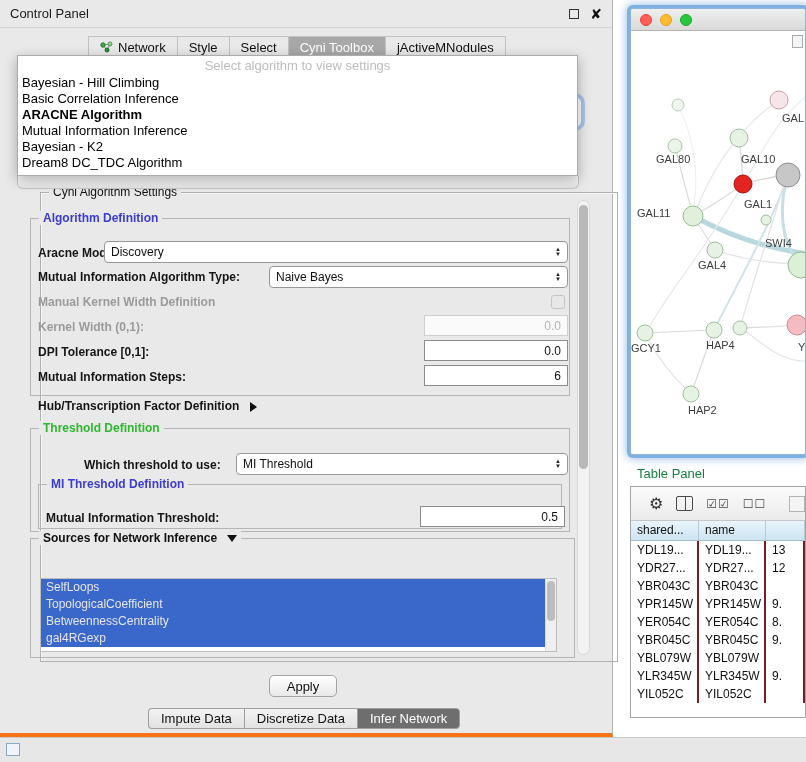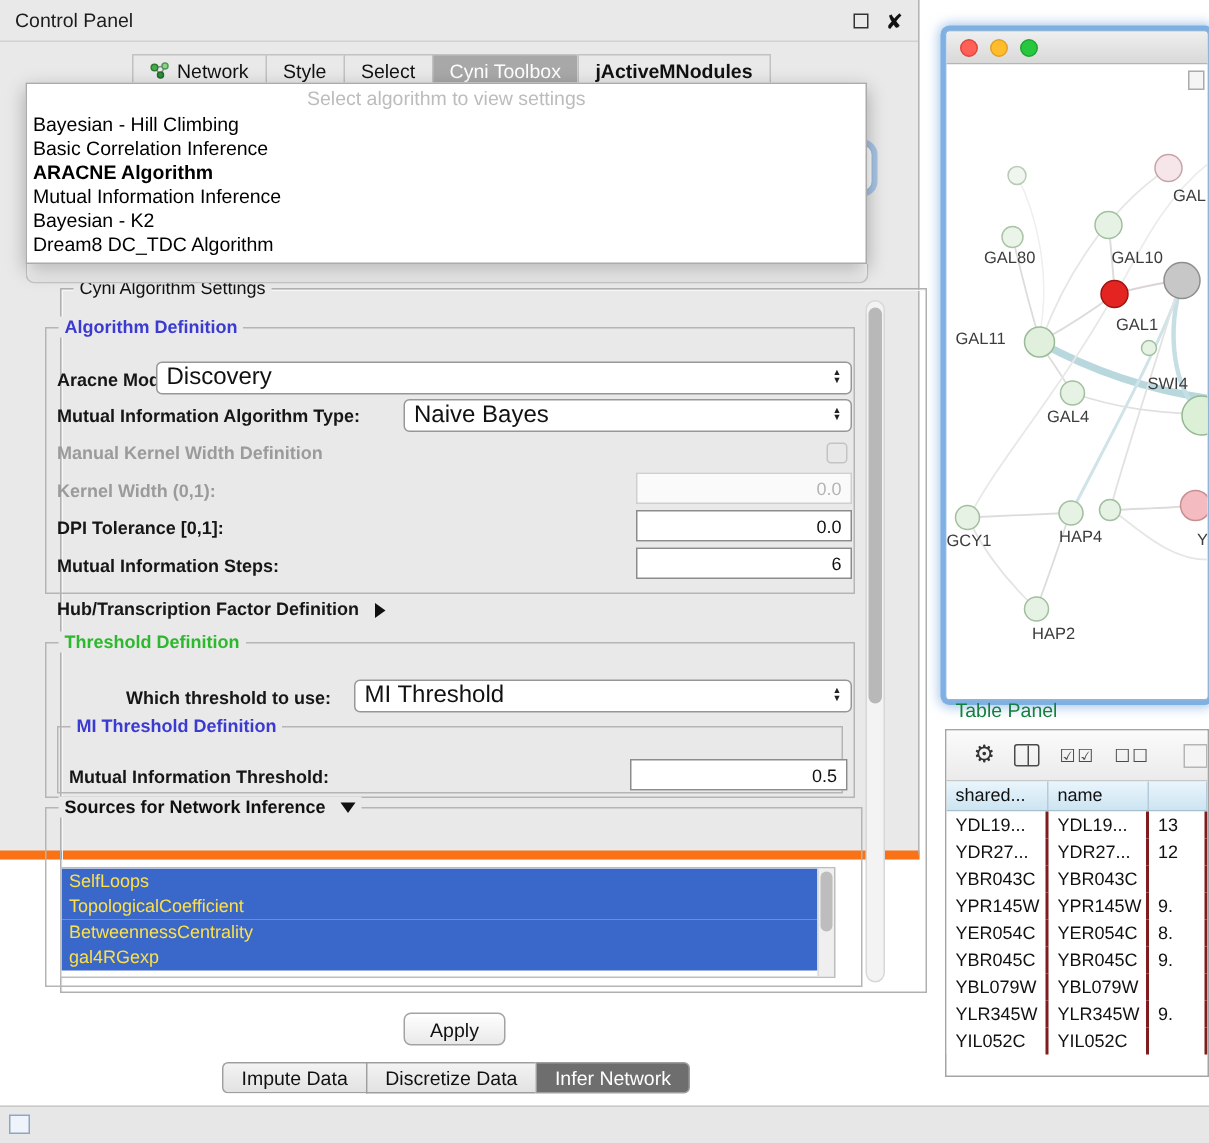--- a/index.html
+++ b/index.html
@@ -1,29 +1,29 @@
 <!DOCTYPE html>
 <html><head>
 <meta charset="utf-8">
 <style>
   html,body{margin:0;padding:0;}
   body{width:806px;height:762px;position:relative;background:#ffffff;
        font-family:"Liberation Sans","DejaVu Sans",sans-serif;font-size:13px;color:#111;overflow:hidden;}
   
-  #control-panel{position:absolute;left:0;top:0;width:613px;height:573px;background:#e9e9e9;
-    border-right:1px solid #b4b4b4;border-bottom:6px solid #f97316;box-sizing:border-box;}
+  #control-panel{position:absolute;left:0;top:0;width:613px;height:737px;background:#e9e9e9;
+    border-right:1px solid #b4b4b4;border-bottom:4px solid #f97316;box-sizing:border-box;}
   #cp-titlebar{height:27px;display:flex;align-items:center;padding:0 10px;border-bottom:1px solid #d2d2d2;}
   #cp-title{font-size:13px;color:#1c1c1c;}
   #cp-controls{margin-left:auto;display:flex;align-items:center;gap:11px;}
   .float-icon{width:8px;height:8px;border:1.5px solid #333;display:inline-block;}
   .close-icon{font-size:14px;font-weight:bold;color:#111;line-height:1;}
   #tab-bar{position:absolute;left:88px;top:36px;display:flex;height:22px;z-index:10;}
   .tab{display:flex;align-items:center;gap:5px;padding:0 11px;font-size:13px;color:#111;background:#e9e9e9;
        border:1px solid #c2c2c2;border-right:none;box-sizing:border-box;}
-  .tab:last-child{border-right:1px solid #c2c2c2;font-weight:bold;}
+  .tab:last-child{border-right:1px solid #c2c2c2;}
   .tab.active{background:#a8a8a8;color:#fff;}
   
   #algo-popup{position:absolute;left:17px;top:55px;width:561px;height:121px;background:#fff;
     border:1px solid #ababab;box-shadow:0 4px 12px rgba(0,0,0,0.3);z-index:60;box-sizing:border-box;padding-top:1px;}
   .popup-placeholder{height:18px;line-height:18px;text-align:center;color:#bcbcbc;font-size:13px;}
   .popup-item{height:16px;line-height:16px;padding:0 4px;color:#000;font-size:13px;white-space:nowrap;}
   .popup-item.selected{font-weight:bold;}
   #combo-fragment{position:absolute;left:552px;top:96px;width:30px;height:32px;background:#fff;
     border:1px solid #9fc0e0;border-radius:7px;box-shadow:0 0 0 3px rgba(115,165,225,0.55);z-index:40;box-sizing:border-box;}
   #combo-bottom-fragment{position:absolute;left:17px;top:176px;width:562px;height:13px;
@@ -31,51 +31,51 @@
     border-radius:0 0 6px 6px;z-index:5;box-sizing:border-box;}
   
   .titled-box{position:absolute;border:1px solid #b5b5b5;box-sizing:border-box;}
   .box-title{position:absolute;top:-8px;left:8px;background:#e9e9e9;padding:0 4px;font-size:12px;font-weight:bold;white-space:nowrap;}
   #main-groupbox{left:16px;top:192px;width:578px;height:470px;border:1px solid #b0b0b0;
     box-shadow:inset 1px 1px 0 #f7f7f7;margin-left:24px;}
   .fld-label{position:absolute;font-size:12px;font-weight:bold;color:#161616;white-space:nowrap;}
   .fld-label.disabled{color:#9b9b9b;}
   .combo{position:absolute;height:22px;background:#fff;border:1px solid #979797;border-radius:4px;
     display:flex;align-items:center;box-sizing:border-box;padding:0 6px;}
-  .combo-text{flex:1;font-size:16px;color:#111;}
+  .combo-text{flex:1;font-size:12px;color:#111;}
   .combo-arrows{display:flex;flex-direction:column;align-items:center;font-size:6px;line-height:5px;color:#222;}
   .tfield{position:absolute;height:21px;background:#fff;border:1px solid #8c8c8c;box-sizing:border-box;
     display:flex;align-items:center;justify-content:flex-end;padding:0 6px;font-size:12px;color:#111;}
   .tfield.disabled{background:#fafafa;border-color:#cfcfcf;color:#b4b4b4;}
   .checkbox{position:absolute;width:14px;height:14px;background:#e8e8e8;border:1px solid #c4c4c4;
     border-radius:3px;box-sizing:border-box;}
   .tri-right{display:inline-block;width:0;height:0;border-top:5px solid transparent;border-bottom:5px solid transparent;
     border-left:7px solid #111;margin-left:7px;vertical-align:middle;}
   .tri-down{display:inline-block;width:0;height:0;border-left:5px solid transparent;border-right:5px solid transparent;
     border-top:7px solid #111;margin-left:7px;vertical-align:middle;}
   #attr-label{position:absolute;left:40px;top:560px;font-size:12px;font-weight:bold;margin-top:20px;}
   #attr-list{position:absolute;left:40px;top:578px;width:517px;height:74px;background:#fff;
     border:1px solid #bdbdbd;box-sizing:border-box;overflow:hidden;}
   #attr-items{position:absolute;left:0;top:0;right:11px;}
-  .list-item{height:17px;line-height:17px;padding:0 5px;font-size:12px;color:#fde047;background:#3a67ca;white-space:nowrap;}
+  .list-item{height:17px;line-height:17px;padding:0 5px;font-size:12px;color:#e5e5e5;background:#3a67ca;white-space:nowrap;}
   #list-scroll{position:absolute;right:0;top:0;width:11px;height:100%;background:#efefef;border-left:1px solid #dcdcdc;box-sizing:border-box;}
   #list-thumb{position:absolute;left:1px;top:2px;width:8px;height:40px;background:#bdbdbd;border-radius:4px;}
   #gb-scrollbar{position:absolute;left:577px;top:200px;width:13px;height:455px;background:#f3f3f3;
     border:1px solid #d8d8d8;border-radius:7px;box-sizing:border-box;}
   #gb-thumb{position:absolute;left:1px;top:4px;width:9px;height:264px;background:#b8b8b8;border-radius:5px;}
   #apply-btn{position:absolute;left:269px;top:675px;width:68px;height:22px;border:1px solid #a3a3a3;border-radius:5px;
     background:linear-gradient(#ffffff,#e9e9e9);font-size:13px;display:flex;align-items:center;justify-content:center;box-sizing:border-box;}
   #bottom-tab-bar{position:absolute;left:148px;top:708px;display:flex;height:21px;}
   .btab{display:flex;align-items:center;padding:0 12px;font-size:13px;background:linear-gradient(#f3f3f3,#e2e2e2);
     border:1px solid #9e9e9e;border-right:none;color:#111;box-sizing:border-box;}
   .btab:first-child{border-radius:4px 0 0 4px;}
   .btab:last-child{border-right:1px solid #9e9e9e;border-radius:0 4px 4px 0;}
   .btab.active{background:#6e6e6e;color:#fff;}
   
-  #net-window{position:absolute;left:630px;top:20px;width:176px;height:447px;background:#fff;
+  #net-window{position:absolute;left:630px;top:8px;width:176px;height:447px;background:#fff;
     border:1px solid #8fb5d8;border-radius:3px;overflow:hidden;box-sizing:border-box;
     box-shadow:0 0 0 3px #7fb0e3,0 0 8px 4px rgba(100,155,215,0.6);}
   #net-titlebar{height:21px;background:linear-gradient(#efefef,#d9d9d9);border-bottom:1px solid #b5b5b5;
     display:flex;align-items:center;padding-left:9px;gap:8px;}
   .traffic{width:12px;height:12px;border-radius:50%;box-sizing:border-box;}
   .traffic.red{background:#ff6057;border:1px solid #e1443c;}
   .traffic.yellow{background:#ffbd2d;border:1px solid #e0a124;}
   .traffic.green{background:#27c83f;border:1px solid #1ea52f;}
   #net-canvas{position:relative;height:calc(100% - 22px);background:#fff;}
   #net-canvas svg{position:absolute;left:0;top:0;}

